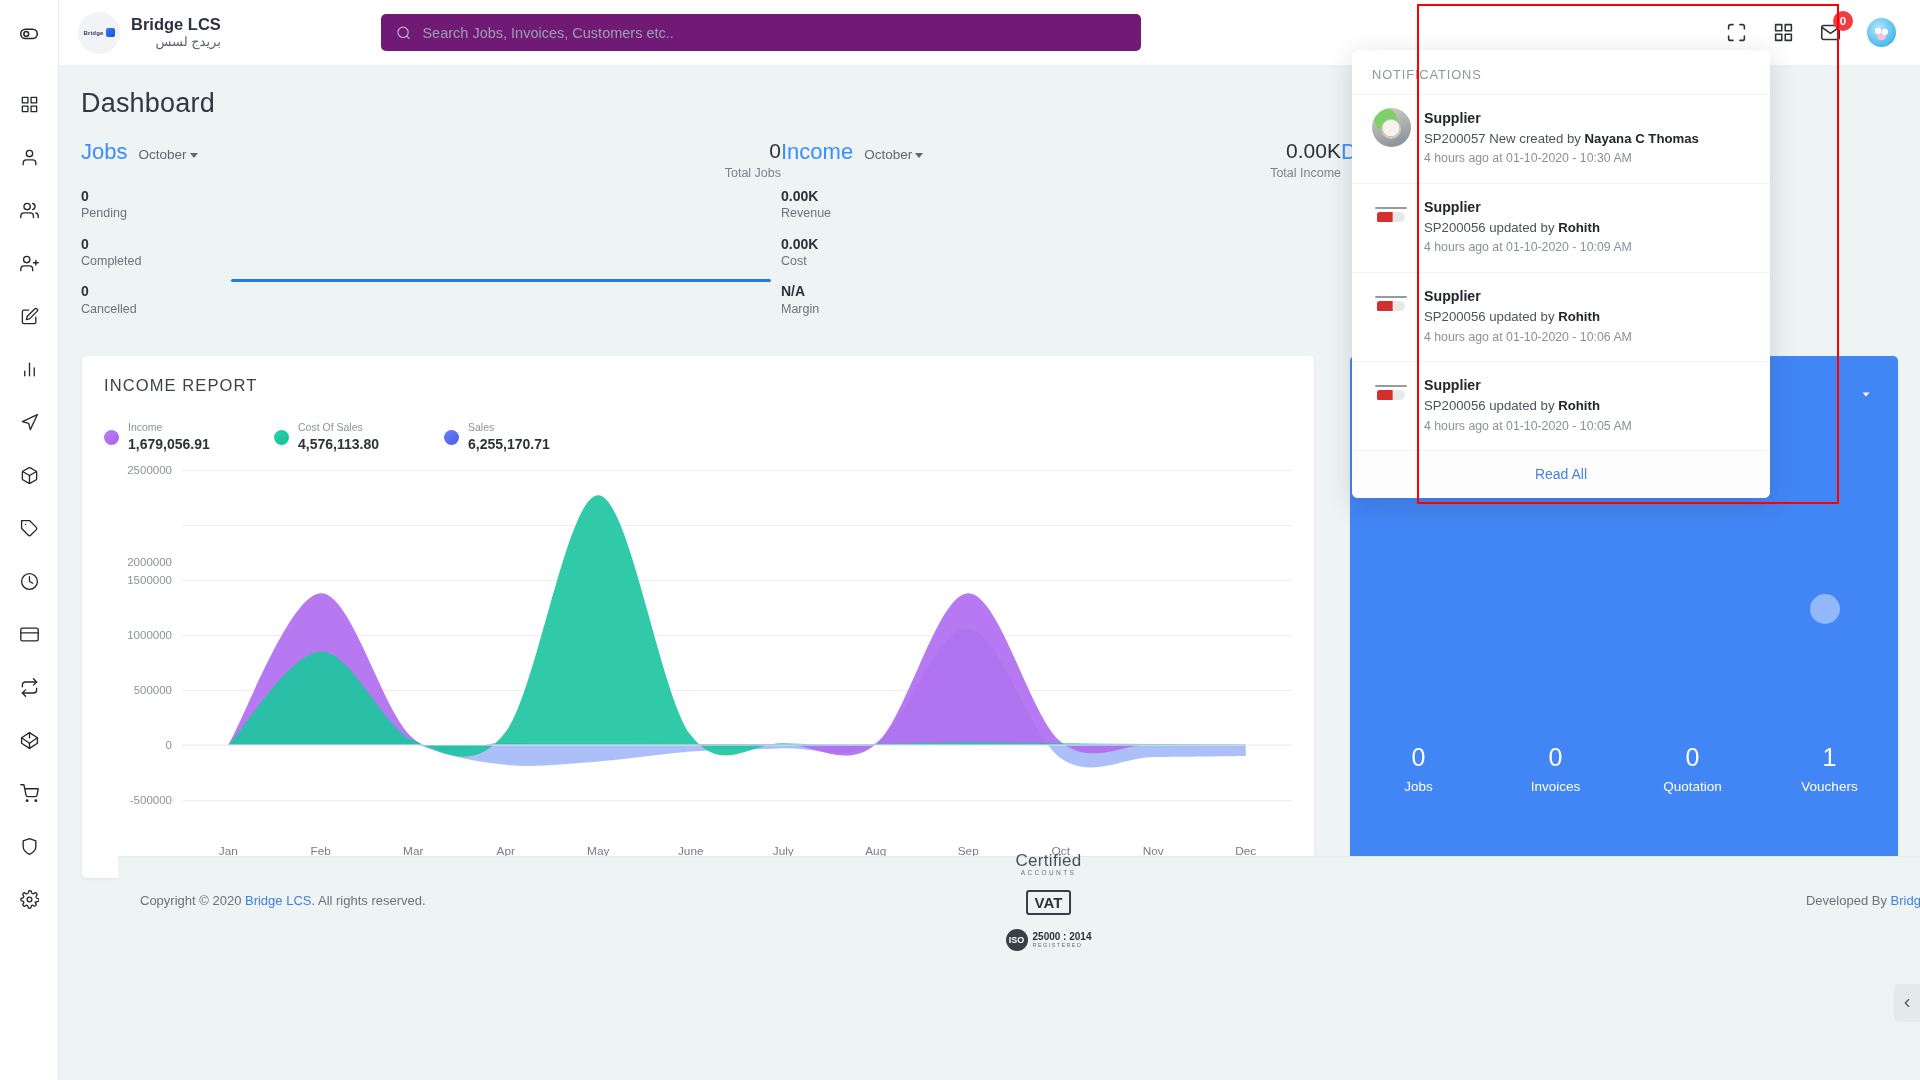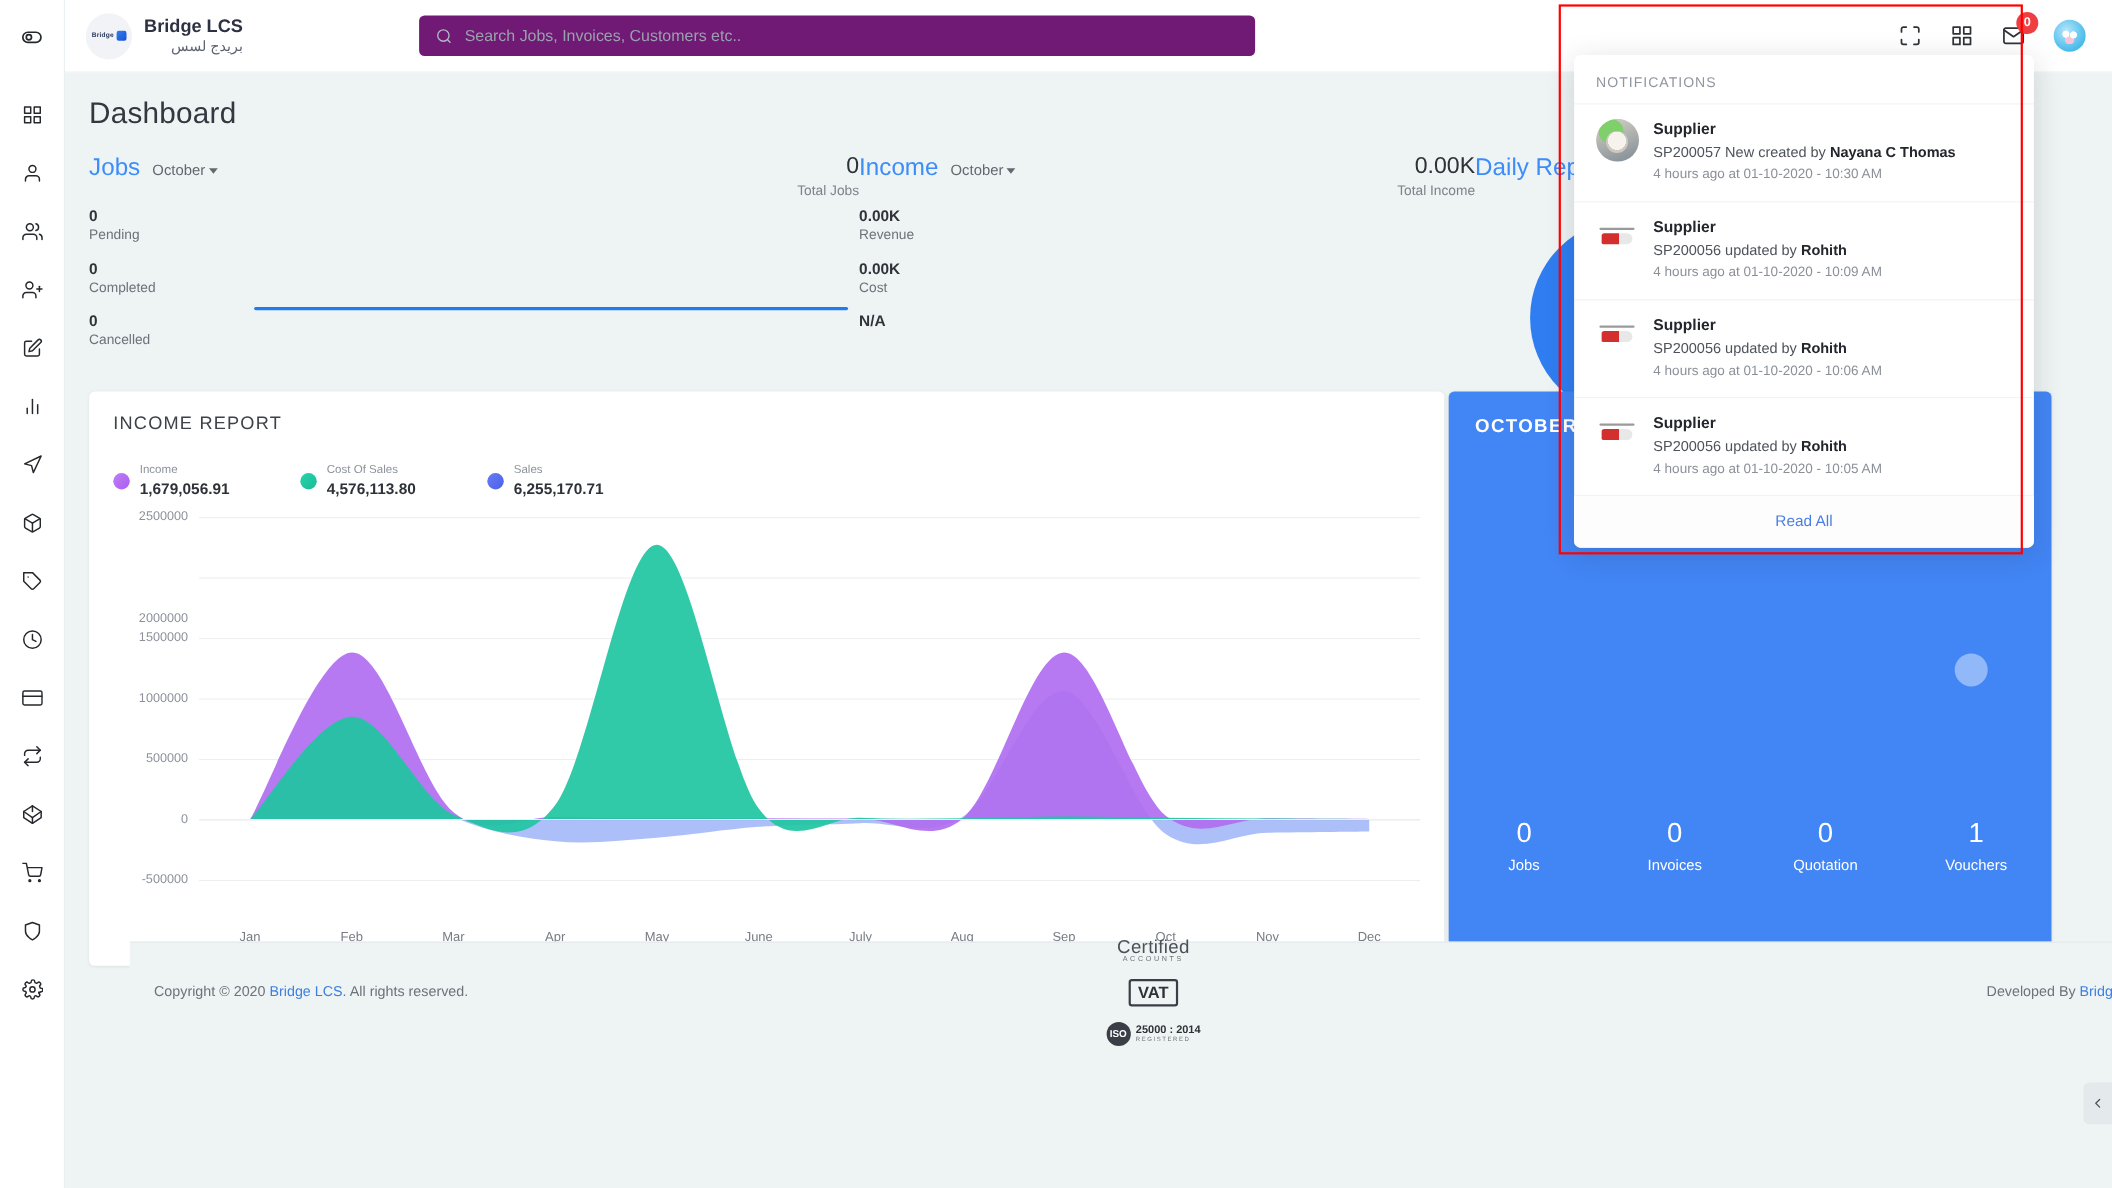--- a/index.html
+++ b/index.html
@@ -108,21 +108,21 @@
   .week { font-size:12.8px; color:#9aa0a8; }
 
   .daily-plane { position:absolute; left:88px; top:42px; }
   .daily-arc {
     position:absolute; left:50px; top:60px; width:180px; height:180px;
     border-radius:50%; background:#2f7df0;
     clip-path: polygon(0 0, 100% 0, 100% 100%, 0 100%);
   }
 
   
-  .cards-row { display:flex; gap:4px; padding:26px 22px 0 22px; align-items:flex-start; }
+  .cards-row { display:flex; gap:36px; padding:26px 22px 0 22px; align-items:flex-start;justify-content:flex-end; }
 
   .card-chart {
     width:1232px; background:#ffffff; border-radius:5px;
     box-shadow:0 1px 3px rgba(30,40,60,.07);
     padding:20px 22px 18px 22px; position:relative;
   }
   .card-title { font-size:16.5px; color:#3d424a; letter-spacing:1.1px; font-weight:400; }
 
   .legend { display:flex; gap:0; margin-top:26px; }
   .leg { display:flex; align-items:center; gap:9px; }
@@ -153,21 +153,21 @@
   .mstat { flex:1; text-align:center; }
   .mstat .mv { font-size:25px; font-weight:400; line-height:1.2; }
   .mstat .ml { font-size:13.5px; margin-top:7px; }
 
   
   .notif-outline {
     position:absolute; left:1417px; top:4px; width:422px; height:500px;
     border:2px solid #ff0000; z-index:50; pointer-events:none;
   }
   .notif {
-    position:absolute; left:1431px; top:50px; width:418px;
+    position:absolute; left:1352px; top:50px; width:418px;
     background:#fff; border-radius:6px; box-shadow:0 6px 26px rgba(30,40,60,.17);
     z-index:45; overflow:hidden;
   }
   .notif-head { font-size:12.8px; color:#9096a0; letter-spacing:.9px; padding:17px 20px 12px 20px; }
   .notif-item { display:flex; gap:13px; padding:13px 20px 14px 20px; border-top:1px solid #f0f2f4; cursor:pointer; }
   .notif-av { width:39px; height:39px; border-radius:50%; flex:0 0 auto; overflow:hidden; position:relative; background:#e9ecef; }
   .av-cat { background:radial-gradient(circle at 35% 30%, #7fcf6b 0 30%, transparent 31%), linear-gradient(160deg,#d9d3c8,#7f8b94); }
   .av-cat:after{ content:""; position:absolute; left:9px; top:11px; width:20px; height:20px; border-radius:50%;
     background:radial-gradient(circle at 50% 45%, #f6f2ee 0 55%, #cfc8bf 56% 100%); }
   .av-heli { background:#ffffff; }
@@ -432,20 +432,21 @@
           <div class="stat">
             <div class="sv">0.00K</div>
             <div class="sl">Revenue</div>
           </div>
           <div class="stat">
             <div class="sv">0.00K</div>
             <div class="sl">Cost</div>
           </div>
           <div class="stat">
             <div class="sv">N/A</div>
+            <div class="sl">Margin</div>
           </div>
         </div>
       </div>
 
       <div class="sum-col sum-daily">
         <div class="sum-head">
           <span class="sum-title">Daily Report</span>
         </div>
         <div class="daily-plane">
           <svg width="34" height="22" viewBox="0 0 24 24" fill="#2f7df0" stroke="none">

